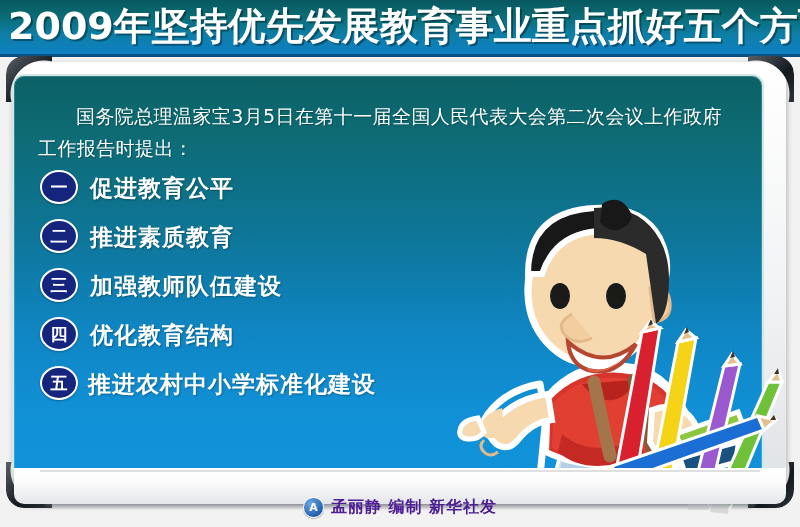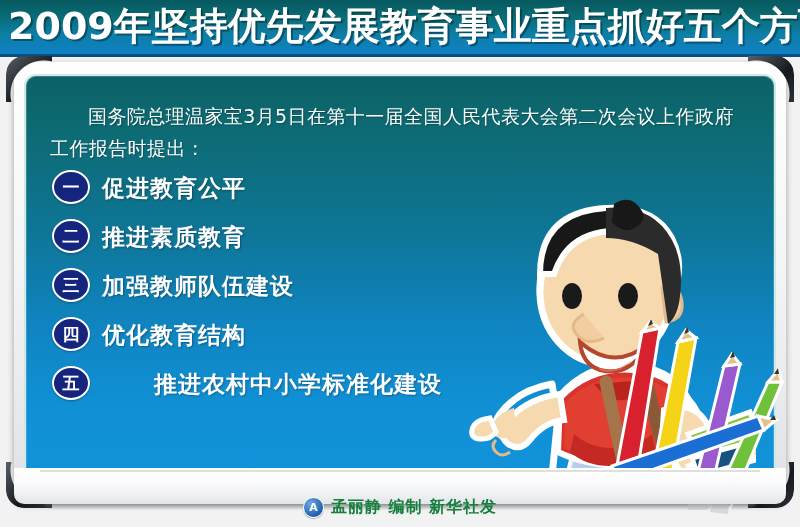--- a/index.html
+++ b/index.html
@@ -53,21 +53,21 @@
   .corner.bl i{border-bottom-left-radius:18px;
     -webkit-mask:radial-gradient(circle 34px at 38px 8px, transparent 0 33px, #000 34px);
             mask:radial-gradient(circle 34px at 38px 8px, transparent 0 33px, #000 34px);}
   .corner.br{right:-8px;bottom:-6px;}
   .corner.br i{border-bottom-right-radius:18px;
     -webkit-mask:radial-gradient(circle 34px at 8px 8px, transparent 0 33px, #000 34px);
             mask:radial-gradient(circle 34px at 8px 8px, transparent 0 33px, #000 34px);}
 
   
   .board{
-    position:absolute;left:24px;top:74px;width:748px;height:406px;
+    position:absolute;left:12px;top:74px;width:748px;height:406px;
     border-radius:12px;
     background:linear-gradient(180deg,
        #0c6166 0%,
        #0d6b73 14%,
        #0e7596 38%,
        #0f85c2 62%,
        #1190d6 82%,
        #1192da 100%);
     border:2px solid #cfe9e4;
     box-shadow:inset 0 0 0 1px rgba(255,255,255,.18);
@@ -94,21 +94,21 @@
     color:#ffffff;font-size:17px;font-weight:bold;line-height:1;
     box-shadow:0 1px 2px rgba(0,0,0,.3);
   }
   .item-label{
     margin-left:52px;display:block;
     color:#ffffff;font-size:23px;font-weight:bold;line-height:40px;
     letter-spacing:1px;
     text-shadow:1px 1px 2px rgba(0,0,0,.3);
     white-space:nowrap;
   }
-  .item-label.l2{margin-left:104px;}
+  .item-label.l2{margin-left:50px;}
 
   
   .tray{
     position:absolute;left:14px;top:468px;width:772px;height:36px;
     background:linear-gradient(180deg,#ffffff 0%,#fbfbfc 40%,#e3e6e9 100%);
     border-bottom-left-radius:10px;border-bottom-right-radius:10px;
     z-index:7;
   }
   .tray:after{
     content:"";position:absolute;left:26px;right:26px;top:2px;height:2px;
@@ -126,21 +126,21 @@
   }
   .footer-inner{display:flex;align-items:center;gap:7px;}
   .xinhua-logo{
     width:19px;height:19px;border-radius:50%;
     background:radial-gradient(circle at 35% 30%,#6fa9e0,#1f5fb0 70%,#143f7d);
     border:1px solid #ffffff;
     display:flex;align-items:center;justify-content:center;
     color:#fff;font-size:11px;font-weight:bold;line-height:1;
     box-shadow:0 1px 1px rgba(0,0,0,.3);
   }
-  .footer-text{color:#15803d;font-size:16px;letter-spacing:1px;font-weight:bold;}
+  .footer-text{color:#4c1d95;font-size:16px;letter-spacing:1px;font-weight:bold;}
 
   
   .boy{position:absolute;left:430px;top:120px;width:300px;height:380px;z-index:4;}
   .pencils{position:absolute;left:590px;top:320px;width:210px;height:195px;z-index:5;}
 </style>
 </head>
 <body>
 
 <div class="stage">
 

